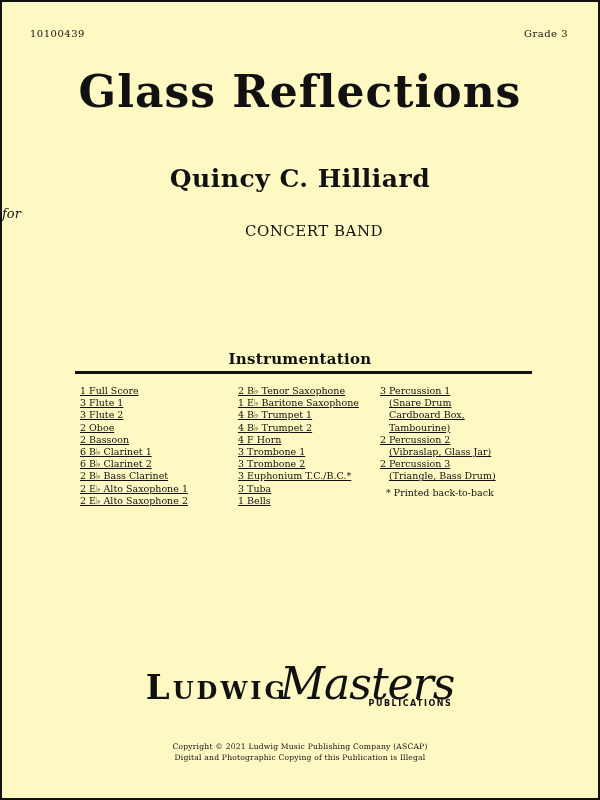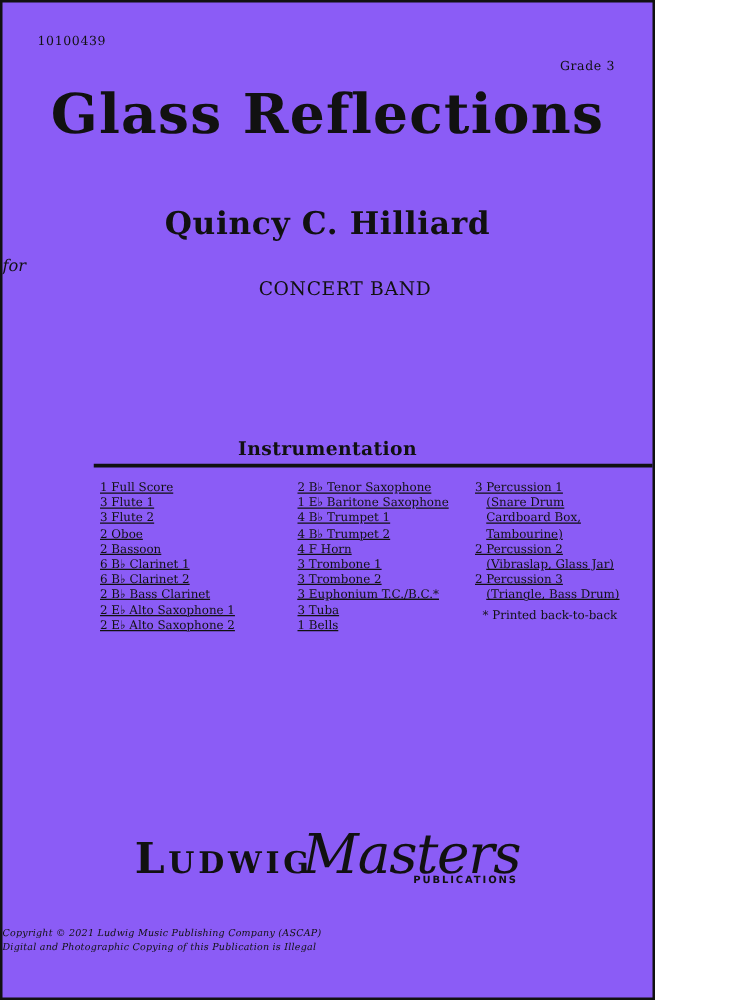--- a/index.html
+++ b/index.html
@@ -1,22 +1,22 @@
 <!DOCTYPE html>
 <html><head>
 <meta charset="utf-8">
 <style>
   html,body{margin:0;padding:0;background:#fff;}
   .page{
-    position:relative;width:524px;height:800px;box-sizing:border-box;
-    border:2px solid #111;background:#8b5cf6;overflow:hidden;
+    position:relative;width:600px;height:800px;box-sizing:border-box;
+    border:2px solid #111;background:#fef9c3;overflow:hidden;
     font-family:"DejaVu Serif","Liberation Serif",serif;color:#111;
   }
   .catalog{position:absolute;top:26px;left:28px;font-size:10px;letter-spacing:.5px;}
-  .grade{position:absolute;top:26px;right:30px;font-size:10px;letter-spacing:.5px;margin-top:20px;}
+  .grade{position:absolute;top:26px;right:30px;font-size:10px;letter-spacing:.5px;}
   .title{position:absolute;top:64px;left:0;width:100%;text-align:center;
     font-size:44px;font-weight:bold;letter-spacing:1px;}
   .composer{position:absolute;top:162px;left:0;width:100%;text-align:center;
     font-size:25px;font-weight:bold;letter-spacing:.5px;}
   .for-text{position:absolute;top:204px;left:0;width:100%;text-align:left;
     font-size:13px;font-style:italic;}
   .ensemble{position:absolute;top:220px;left:0;width:100%;text-align:center;
     font-size:15px;letter-spacing:.5px;padding-left:14px;}
   .inst-heading{position:absolute;top:348px;left:0;width:100%;text-align:center;
     font-size:15px;font-weight:bold;letter-spacing:.3px;}
@@ -29,22 +29,22 @@
   .inst-sub{padding-left:9px;}
   .footnote{position:absolute;top:485px;left:384px;font-size:9.5px;white-space:nowrap;}
   .logo{position:absolute;top:656px;left:0;width:100%;text-align:center;}
   .logo-inner{display:inline-block;position:relative;}
   .ludwig{font-variant:small-caps;font-weight:bold;font-size:34px;letter-spacing:3px;
     vertical-align:baseline;}
   .masters{font-style:italic;font-size:44px;margin-left:-8px;letter-spacing:-1px;}
   .pubs{display:block;text-align:right;margin-top:-10px;padding-right:2px;
     font-size:8px;font-weight:bold;letter-spacing:1.5px;
     font-family:"DejaVu Sans","Liberation Sans",sans-serif;}
-  .copyright{position:absolute;top:740px;left:0;width:100%;text-align:left;
-    font-size:7.6px;line-height:10.5px;letter-spacing:.2px;font-style:italic;}
+  .copyright{position:absolute;top:740px;left:0;width:100%;text-align:center;
+    font-size:7.6px;line-height:10.5px;letter-spacing:.2px;}
 </style>
 </head>
 <body>
 
 <div class="page">
 
   <div class="catalog">10100439</div>
   <div class="grade">Grade 3</div>
 
   <div class="title">Glass Reflections</div>

